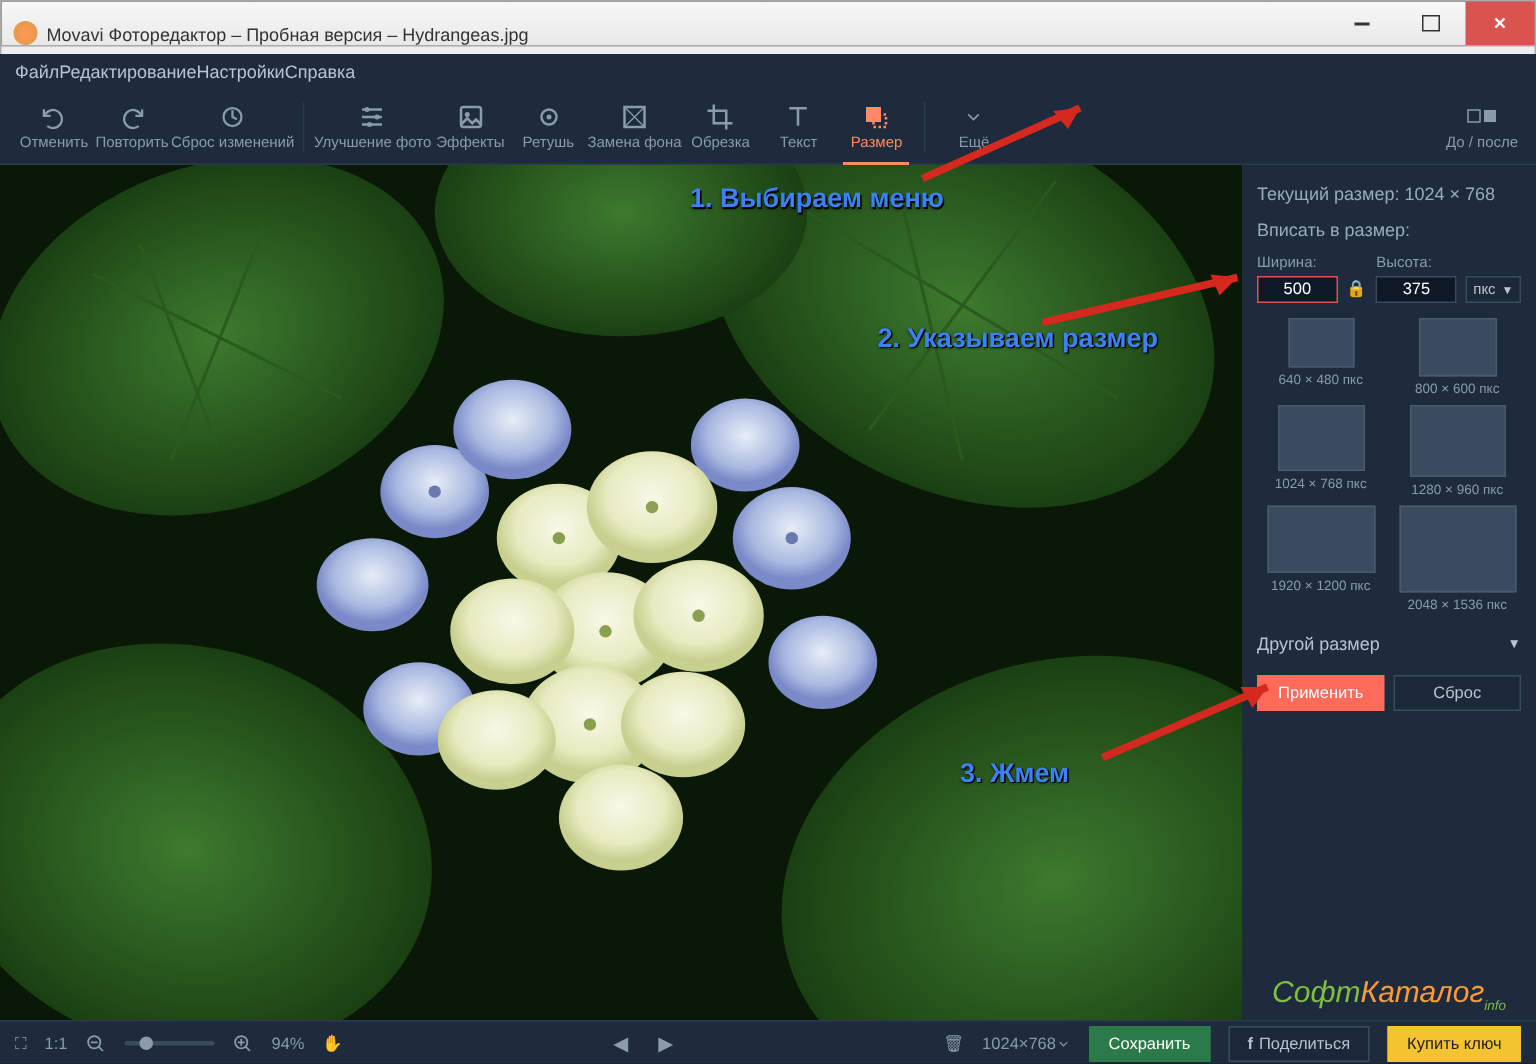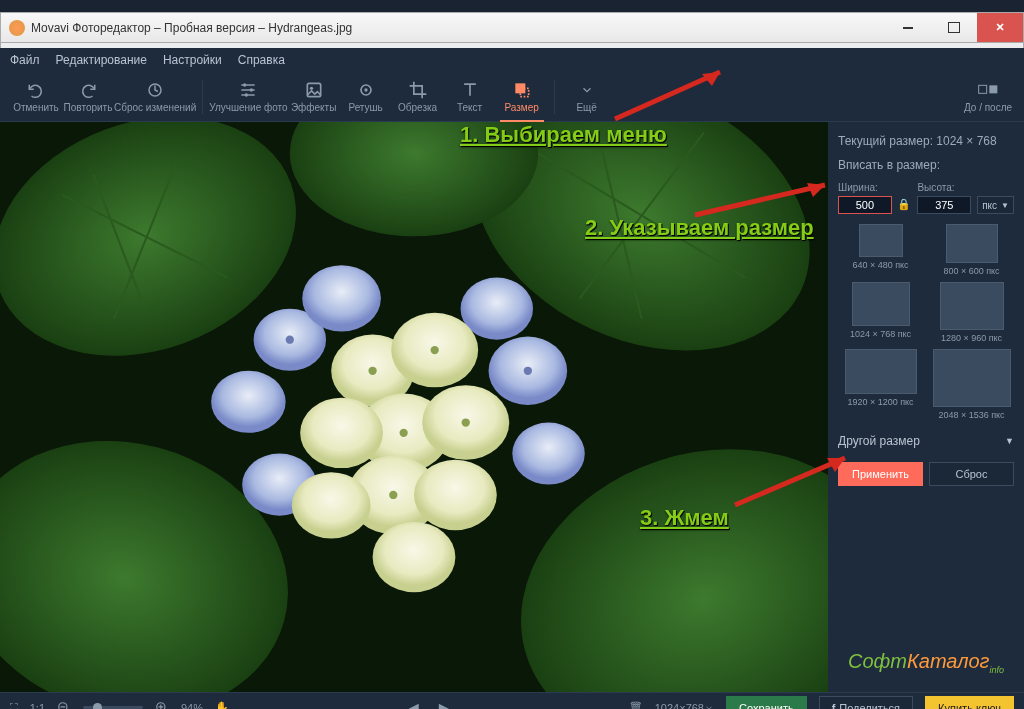--- a/index.html
+++ b/index.html
@@ -1,32 +1,32 @@
 <!DOCTYPE html>
 <html><head>
 <meta charset="utf-8">
 <style>
 * { margin: 0; padding: 0; box-sizing: border-box; font-family: "Segoe UI", Arial, sans-serif; }
 body { width: 1024px; height: 709px; overflow: hidden; background: #1a2332; position: relative; }
 
 
-.titlebar { height: 30px; background: linear-gradient(#f8f8f8, #e8e8e8); display: flex; align-items: center; padding: 0 0 0 8px; border: 1px solid #aaa; border-bottom: none; margin-top: 12px; }
+.titlebar { height: 30px; background: linear-gradient(#f8f8f8, #e8e8e8); display: flex; align-items: flex-end; padding: 0 0 0 8px; border: 1px solid #aaa; border-bottom: none; }
 .titlebar .app-icon { width: 16px; height: 16px; background: radial-gradient(circle, #ff9a56, #d94); border-radius: 50%; margin-right: 6px; }
 .titlebar .title { font-size: 12px; color: #333; flex: 1; }
 .win-controls { display: flex; height: 100%; }
 .win-btn { width: 46px; display: flex; align-items: center; justify-content: center; font-size: 14px; position: relative; color: #333; }
 .win-btn.close { background: #d9534f; color: #fff; }
 .win-btn.close::before { content: "✕"; font-weight: bold; font-size: 11px; }
 .win-btn.min::before { content: ""; display: block; width: 10px; height: 2px; background: #333; }
 .win-btn.max::before { content: ""; display: block; width: 10px; height: 9px; border: 1px solid #333; }
 
 .chrome-top { height: 6px; background: #ebedef; border: 1px solid #aaa; border-bottom: none; }
 
 
-.menubar { height: 24px; background: #1e2b3c; display: flex; align-items: center; padding: 0 10px; gap: 16px; }
+.menubar { height: 24px; background: #1e2b3c; display: flex; align-items: center; padding: 0 10px; }
 .menubar span { color: #b8c4d0; font-size: 12px; cursor: pointer; }
 
 
 .toolbar { height: 50px; background: #1e2b3c; display: flex; align-items: center; padding: 0 10px; border-bottom: 1px solid #2a3a4f; }
 .tool-btn { display: flex; flex-direction: column; align-items: center; justify-content: center; color: #8a9bab; font-size: 10px; min-width: 52px; height: 48px; cursor: pointer; position: relative; }
 .tool-btn .ico { width: 20px; height: 20px; margin-bottom: 2px; display: flex; align-items: center; justify-content: center; }
 .tool-btn.active { color: #ff8a65; }
 .tool-btn.active::after { content: ""; position: absolute; bottom: -1px; left: 4px; right: 4px; height: 2px; background: #ff8a65; }
 .tool-sep { width: 1px; height: 34px; background: #2a3a4f; margin: 0 6px; }
 .tool-spacer { flex: 1; }
@@ -58,21 +58,21 @@
 .bottombar .spacer { flex: 1; }
 .zoom-slider { width: 60px; height: 3px; background: #3a4a5f; position: relative; border-radius: 2px; }
 .zoom-slider::after { content: ""; position: absolute; left: 10px; top: -3px; width: 9px; height: 9px; background: #8a9bab; border-radius: 50%; }
 .bbtn { padding: 5px 12px; font-size: 11px; cursor: pointer; border: 1px solid #3a4a5f; color: #b8c4d0; background: #1a2838; display: flex; align-items: center; gap: 4px; }
 .bbtn.save { background: #2a7a4a; border-color: #2a7a4a; color: #fff; }
 .bbtn.buy { background: #f4c430; border-color: #f4c430; color: #23201a; }
 .nav-arrows { display: flex; gap: 20px; font-size: 13px; }
 .dim-info { color: #8a9bab; display:flex; align-items:center; gap:0; }
 
 
-.anno { position: absolute; color: #84cc16; font-weight: bold; font-size: 22px; text-shadow: 0 1px 2px rgba(0,0,0,.7), 1px 1px 0 #000; pointer-events: none; z-index: 50; text-decoration: underline; }
+.anno { position: absolute; color: #3b82f6; font-weight: bold; font-size: 18px; text-shadow: 0 1px 2px rgba(0,0,0,.7), 1px 1px 0 #000; pointer-events: none; z-index: 50; }
 .arrow { position: absolute; z-index: 49; pointer-events: none; }
 .watermark { position: absolute; right: 20px; bottom: 34px; font-size: 20px; font-style: italic; z-index: 40; pointer-events: none; }
 .watermark .g { color: #7fbf3f; }
 .watermark .o { color: #ff9a3a; }
 .watermark .sub { font-size: 9px; color: #7fbf3f; vertical-align: sub; }
 
 
 svg { display: block; }
 
 
@@ -150,20 +150,29 @@
     <span>Эффекты</span>
   </div>
   <div class="tool-btn">
     <div class="ico">
         <svg width="20" height="20" viewBox="0 0 24 24">
           <circle cx="12" cy="12" r="6" fill="none" stroke="#8a9bab" stroke-width="2"></circle>
           <circle cx="12" cy="12" r="2" fill="#8a9bab"></circle>
         </svg>
       </div>
     <span>Ретушь</span>
+  </div>
+  <div class="tool-btn">
+    <div class="ico">
+        <svg width="20" height="20" viewBox="0 0 24 24">
+          <rect x="4" y="4" width="16" height="16" fill="none" stroke="#8a9bab" stroke-width="2"></rect>
+          <path d="M4 4l16 16M20 4L4 20" stroke="#8a9bab" stroke-width="1"></path>
+        </svg>
+      </div>
+    <span>Замена фона</span>
   </div>
   <div class="tool-btn">
     <div class="ico">
         <svg width="20" height="20" viewBox="0 0 24 24">
           <path d="M7 2v15h15M2 7h15v15" fill="none" stroke="#8a9bab" stroke-width="2"></path>
         </svg>
       </div>
     <span>Обрезка</span>
   </div>
   <div class="tool-btn">

